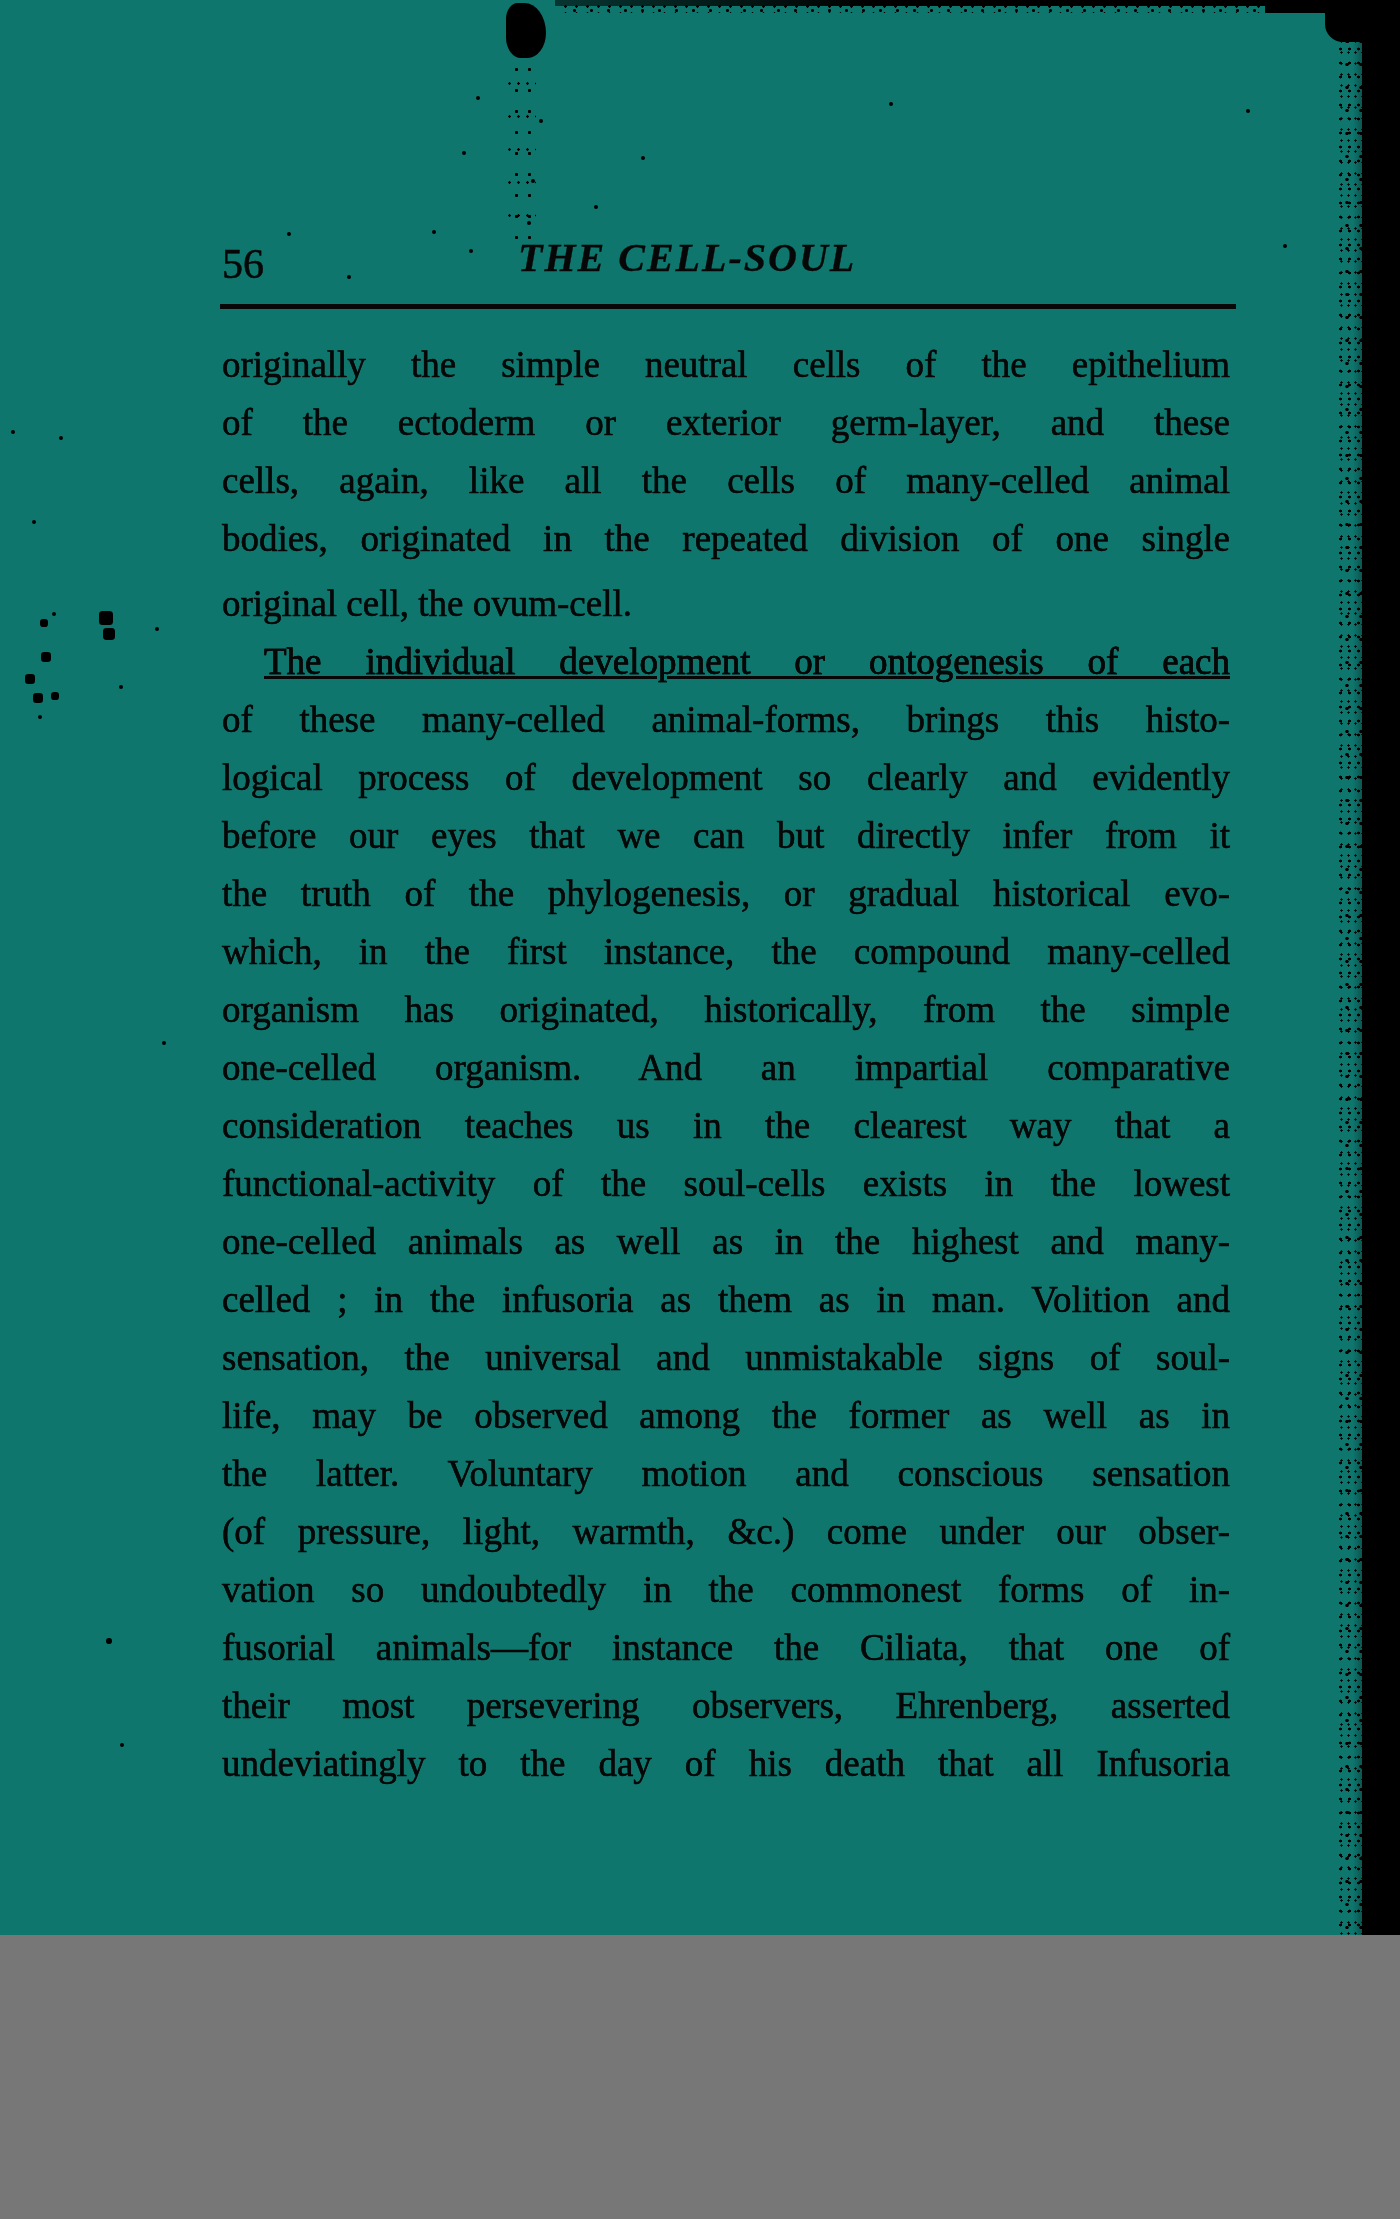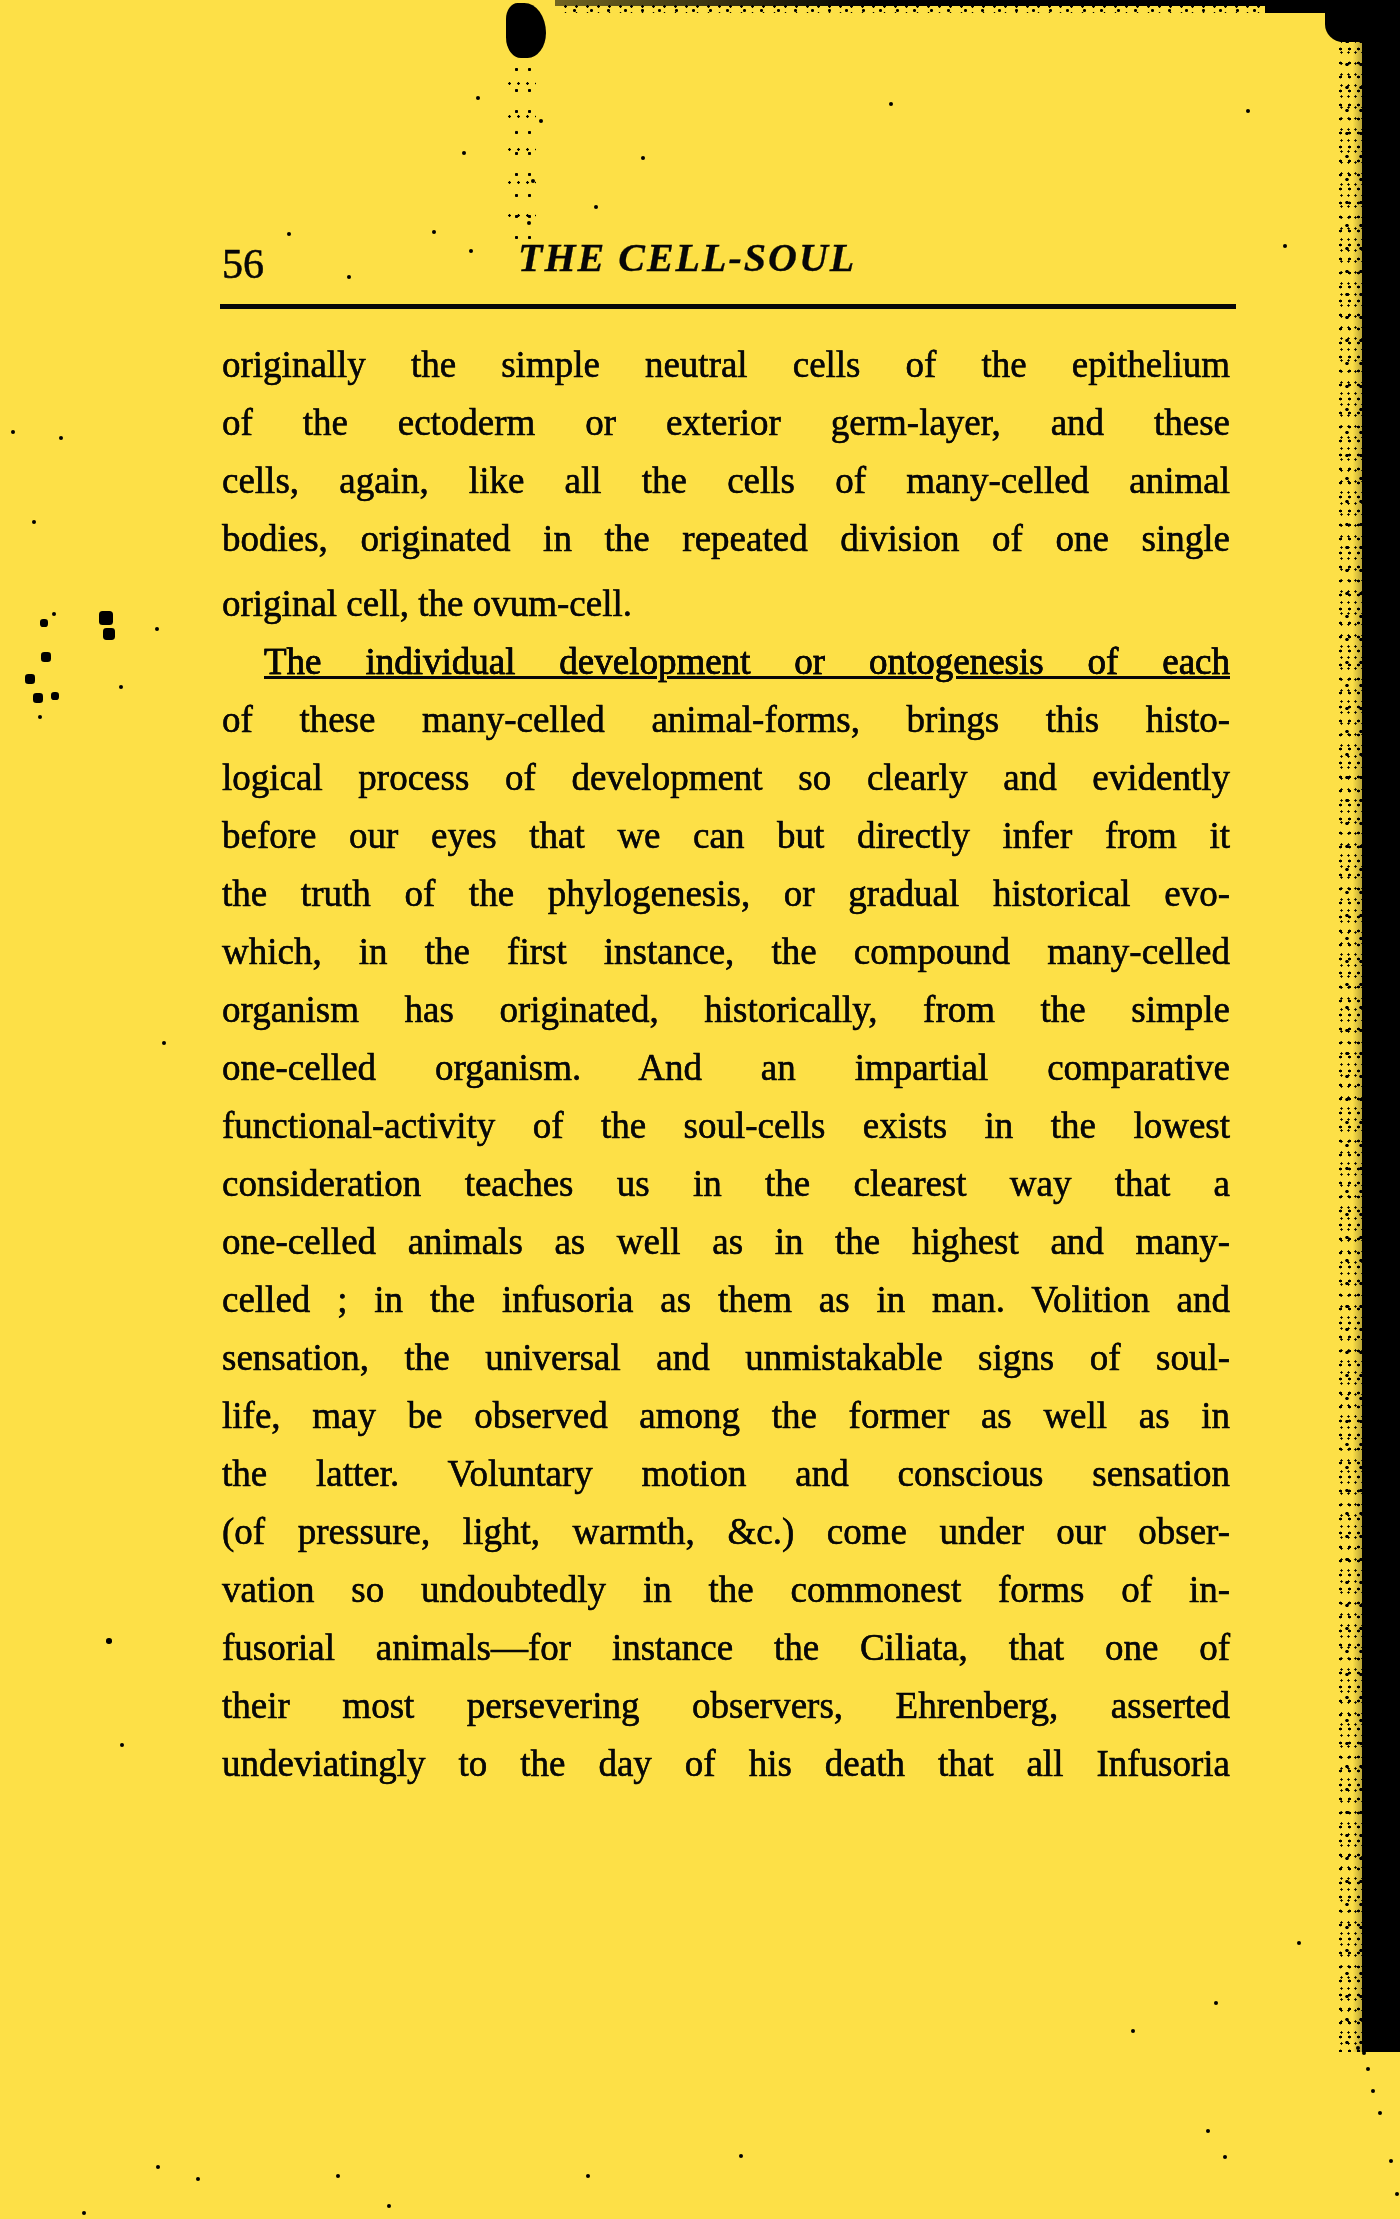--- a/index.html
+++ b/index.html
@@ -1,19 +1,19 @@
 <!DOCTYPE html>
 <html><head>
 <meta charset="utf-8">
 <style>
   html,body{margin:0;padding:0;background:#777;}
   .page{
     position:relative;
-    width:1400px;height:2219px;
-    background:#fde047;
+    width:1400px;height:1935px;
+    background:#0f766e;
     overflow:hidden;
     font-family:"Liberation Serif","DejaVu Serif",serif;
     color:#070707;
   }
   
   .page-number{
     position:absolute;left:222px;top:243px;
     font-size:42px;line-height:1;
     -webkit-text-stroke:.6px #070707;
   }
@@ -123,22 +123,22 @@
       <div class="line">bodies, originated in the repeated division of one single</div>
       <div class="line endline">original cell, the ovum-cell.</div>
       <div class="line indent">The individual development or ontogenesis of each</div>
       <div class="line">of these many-celled animal-forms, brings this histo-</div>
       <div class="line">logical process of development so clearly and evidently</div>
       <div class="line">before our eyes that we can but directly infer from it</div>
       <div class="line">the truth of the phylogenesis, or gradual historical evo-</div>
       <div class="line">which, in the first instance, the compound many-celled</div>
       <div class="line">organism has originated, historically, from the simple</div>
       <div class="line">one-celled organism.  And an impartial comparative</div>
+      <div class="line">consideration teaches us in the clearest way that a</div>
       <div class="line">functional-activity of the soul-cells exists in the lowest</div>
-      <div class="line">consideration teaches us in the clearest way that a</div>
       <div class="line">one-celled animals as well as in the highest and many-</div>
       <div class="line">celled ; in the infusoria as them as in man.  Volition and</div>
       <div class="line">sensation, the universal and unmistakable signs of soul-</div>
       <div class="line">life, may be observed among the former as well as in</div>
       <div class="line">the latter.  Voluntary motion and conscious sensation</div>
       <div class="line">(of pressure, light, warmth, &amp;c.) come under our obser-</div>
       <div class="line">vation so undoubtedly in the commonest forms of in-</div>
       <div class="line">fusorial animals—for instance the Ciliata, that one of</div>
       <div class="line">their most persevering observers, Ehrenberg, asserted</div>
       <div class="line">undeviatingly to the day of his death that all Infusoria</div>

